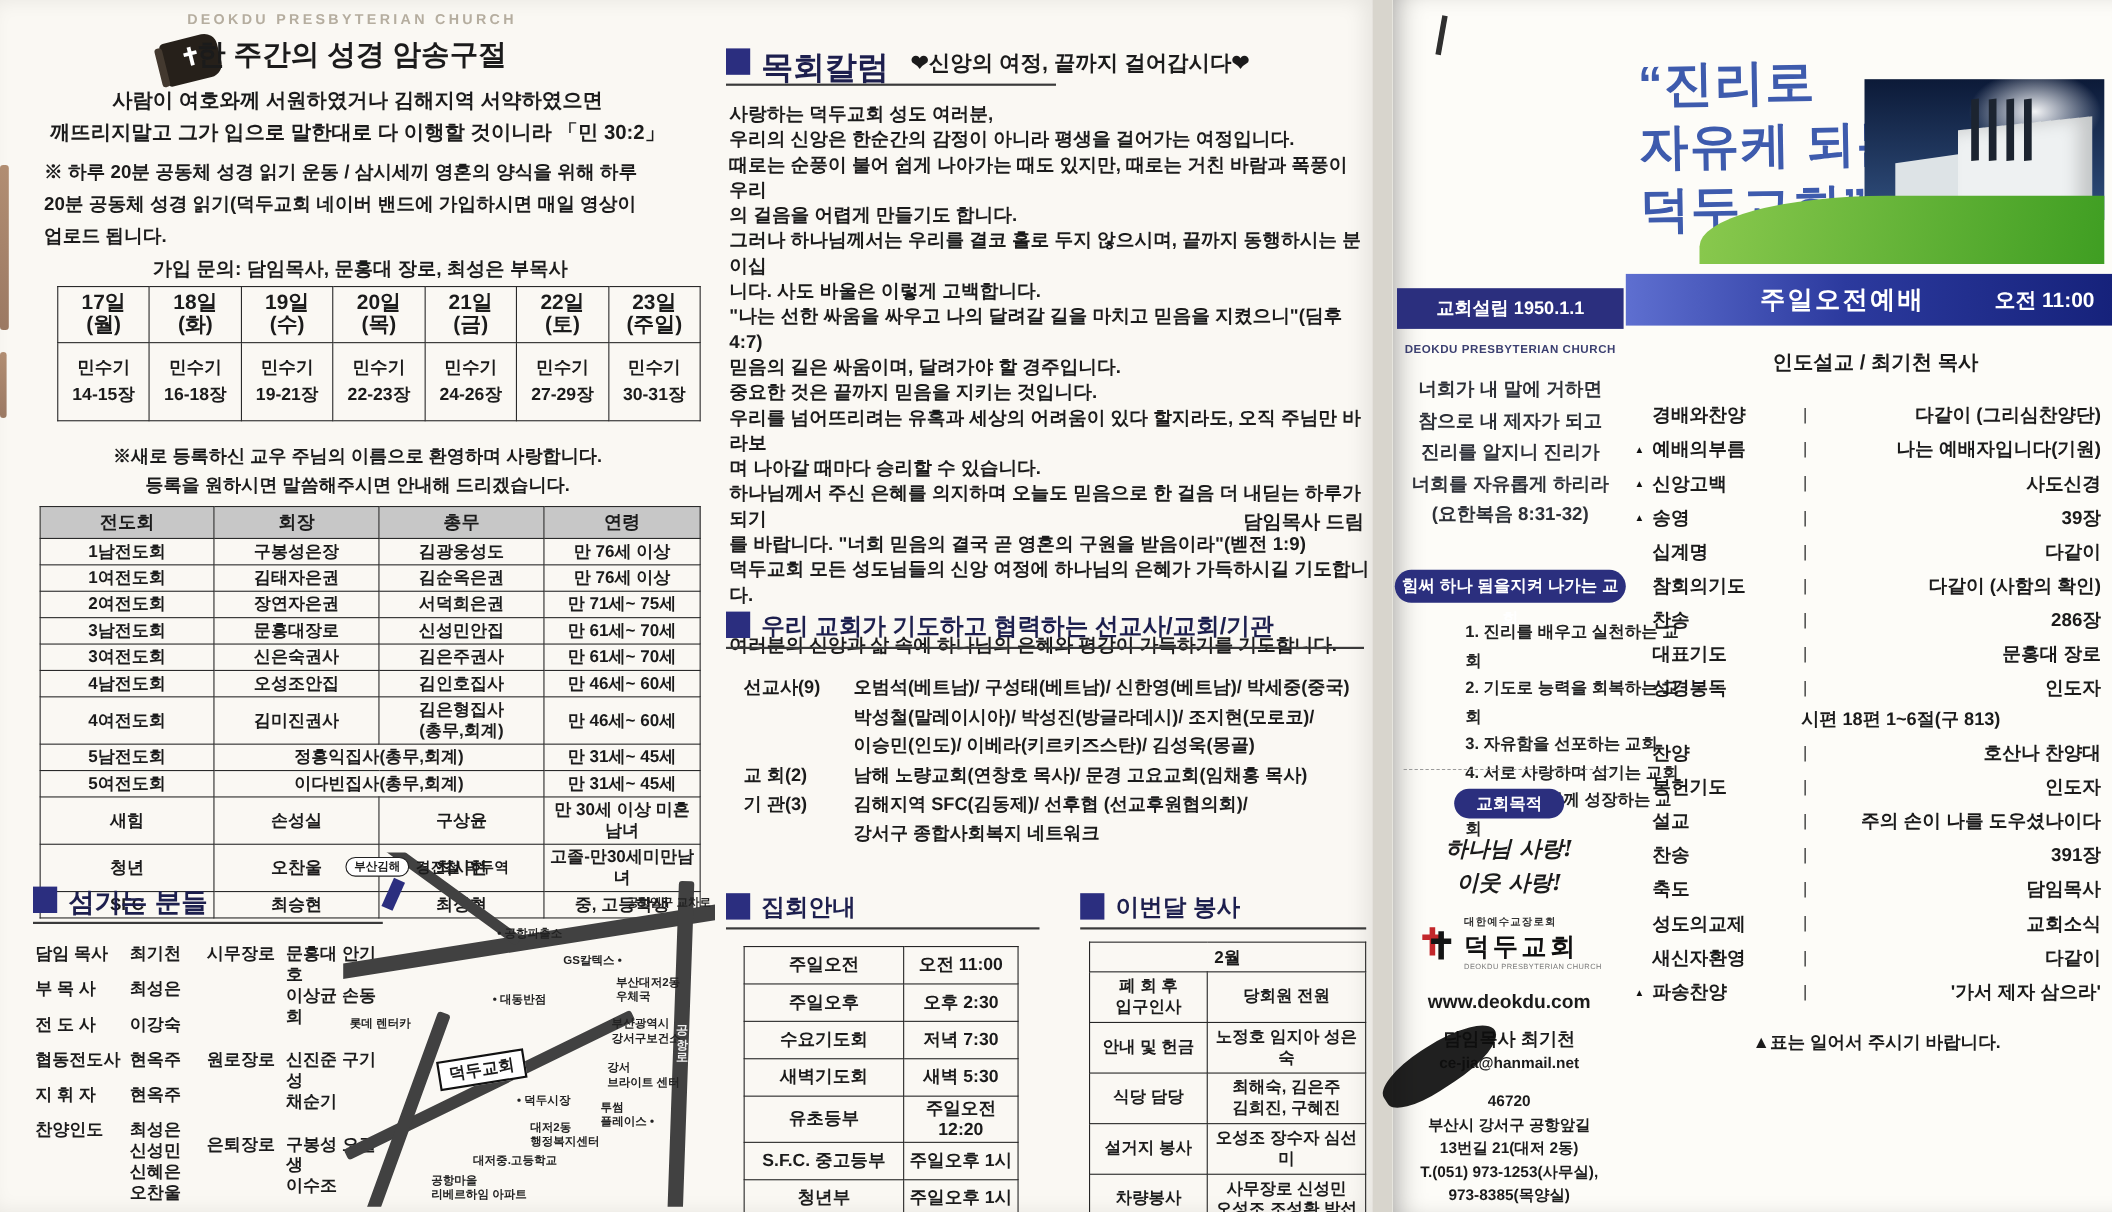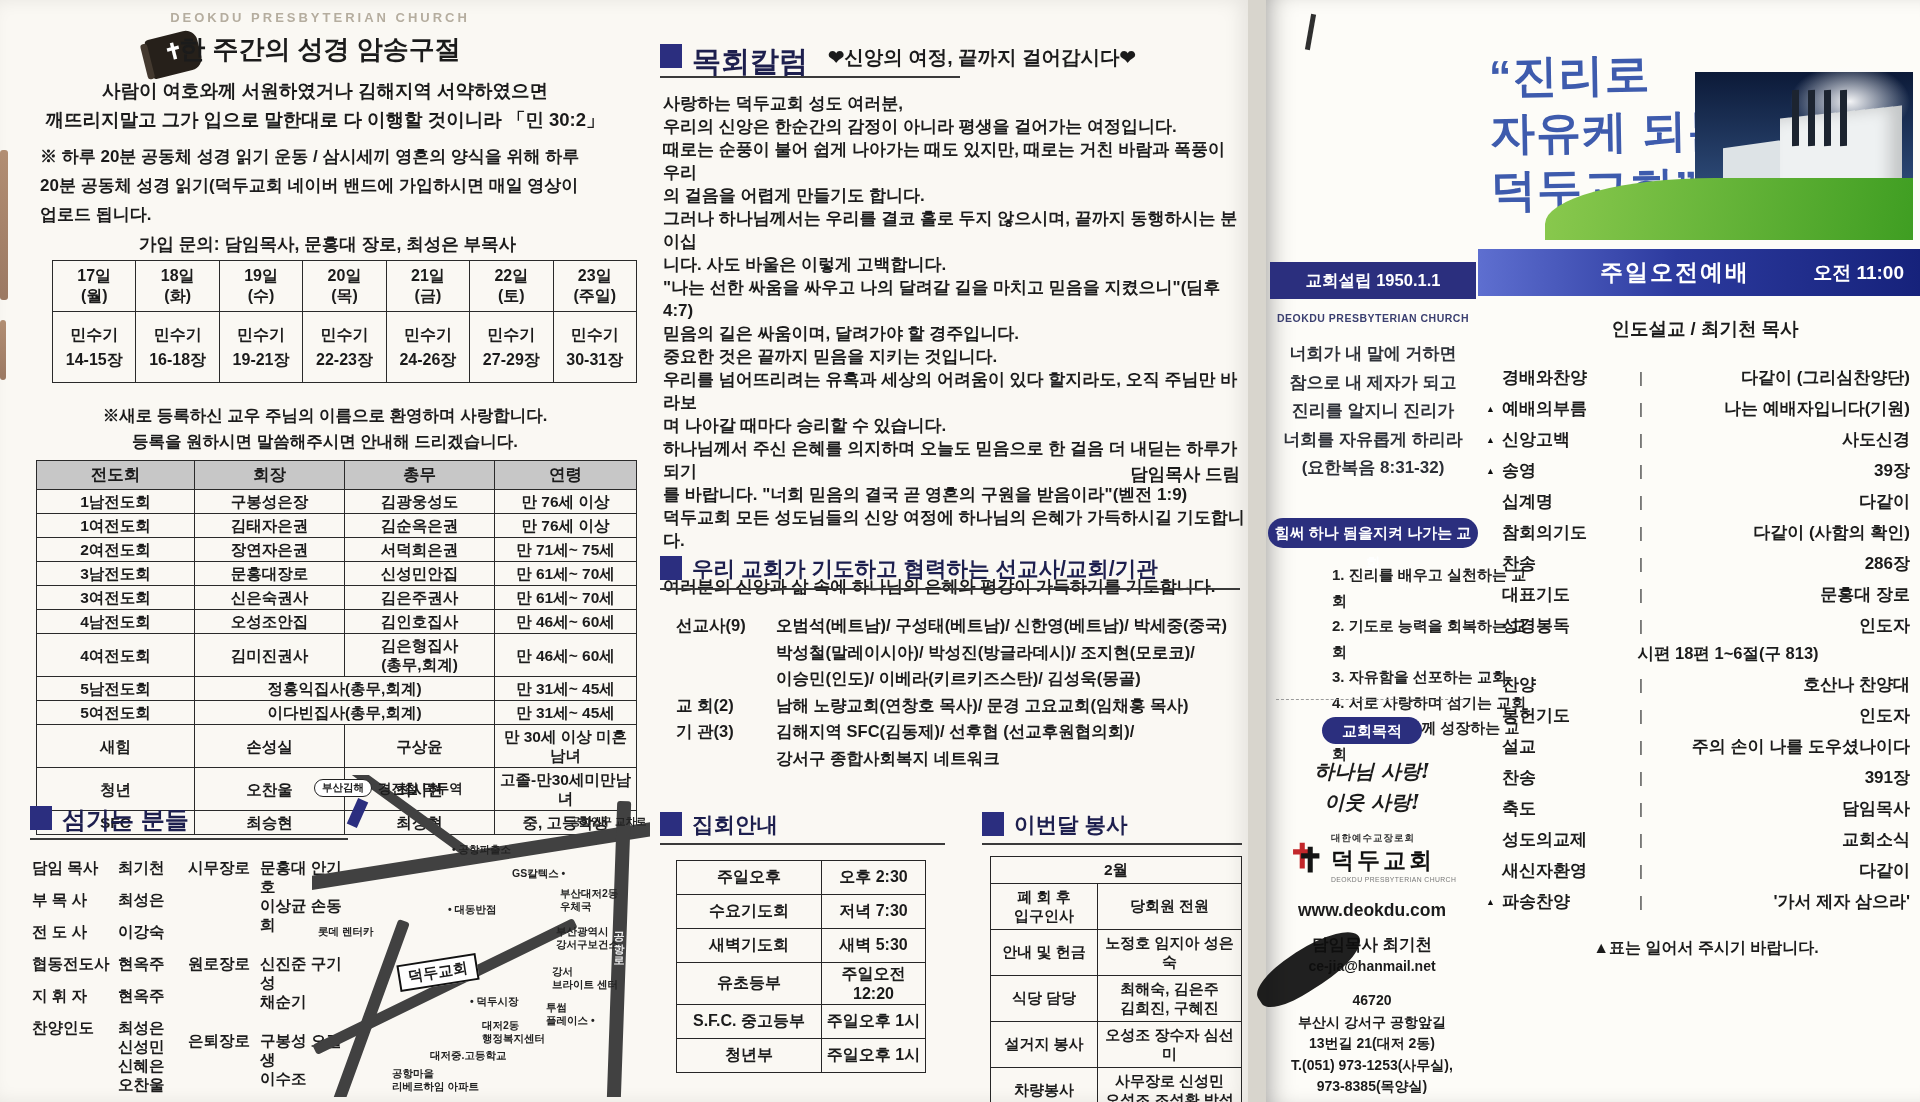--- a/index.html
+++ b/index.html
@@ -23,21 +23,21 @@
   .book{position:absolute;width:52px;height:40px;background:#26201a;border-radius:4px 12px 12px 4px;transform:rotate(-14deg);}
   .book::before{content:"✝";position:absolute;left:17px;top:5px;color:#fff;font-size:22px;font-weight:bold;}
   .book::after{content:"";position:absolute;left:-5px;top:3px;width:7px;height:36px;background:#43392f;border-radius:3px;}
   .mem-title{font-size:26px;font-weight:800;}
   .mem-verse{font-size:18.5px;font-weight:700;line-height:29px;}
   .notice{font-size:17px;font-weight:700;line-height:29px;}
   .contact{font-size:17.5px;font-weight:800;}
   table{border-collapse:collapse;}
   .t-read{table-layout:fixed;width:585px;}
   .t-read th,.t-read td{border:1.6px solid #2a2a2a;text-align:center;font-weight:700;}
-  .t-read th{font-size:16px;line-height:20px;padding:5px 0;}
+  .t-read th{font-size:19px;line-height:20px;padding:5px 0;}
   .t-read td{font-size:16px;line-height:25px;padding:10px 0;}
   .t-groups{table-layout:fixed;width:600px;}
   .t-groups th,.t-groups td{border:1.5px solid #2a2a2a;text-align:center;}
   .t-groups th{background:#c7c7c7;font-size:16.5px;font-weight:800;height:26px;}
   .t-groups td{font-size:15.5px;font-weight:700;line-height:19px;padding:2px 1px;}
   .sv-col{position:absolute;}
   .sv-item{display:flex;margin-bottom:13px;font-size:15.5px;font-weight:700;line-height:19px;}
   .sv-role{flex:0 0 86px;}
   .sv-names{flex:1;}
   
@@ -434,20 +434,24 @@
     <span class="m-text">강서구 종합사회복지 네트워크</span>
   </div>
   </div>
 
 <div class="sq" style="left:660px;top:812px;"></div>
 <div class="sec-title" style="left:692px;top:810px;font-size:21.5px;">집회안내</div>
 <div class="sec-line" style="left:660px;top:843px;width:285px;"></div>
 <table class="t-sched abs" style="left:676px;top:860px;">
   <tbody>
 
+  <tr>
+      <td>주일오전</td>
+      <td>오전 11:00</td>
+    </tr>
       <tr>
       <td>주일오후</td>
       <td>오후 2:30</td>
     </tr>
       <tr>
       <td>수요기도회</td>
       <td>저녁 7:30</td>
     </tr>
       <tr>
       <td>새벽기도회</td>

